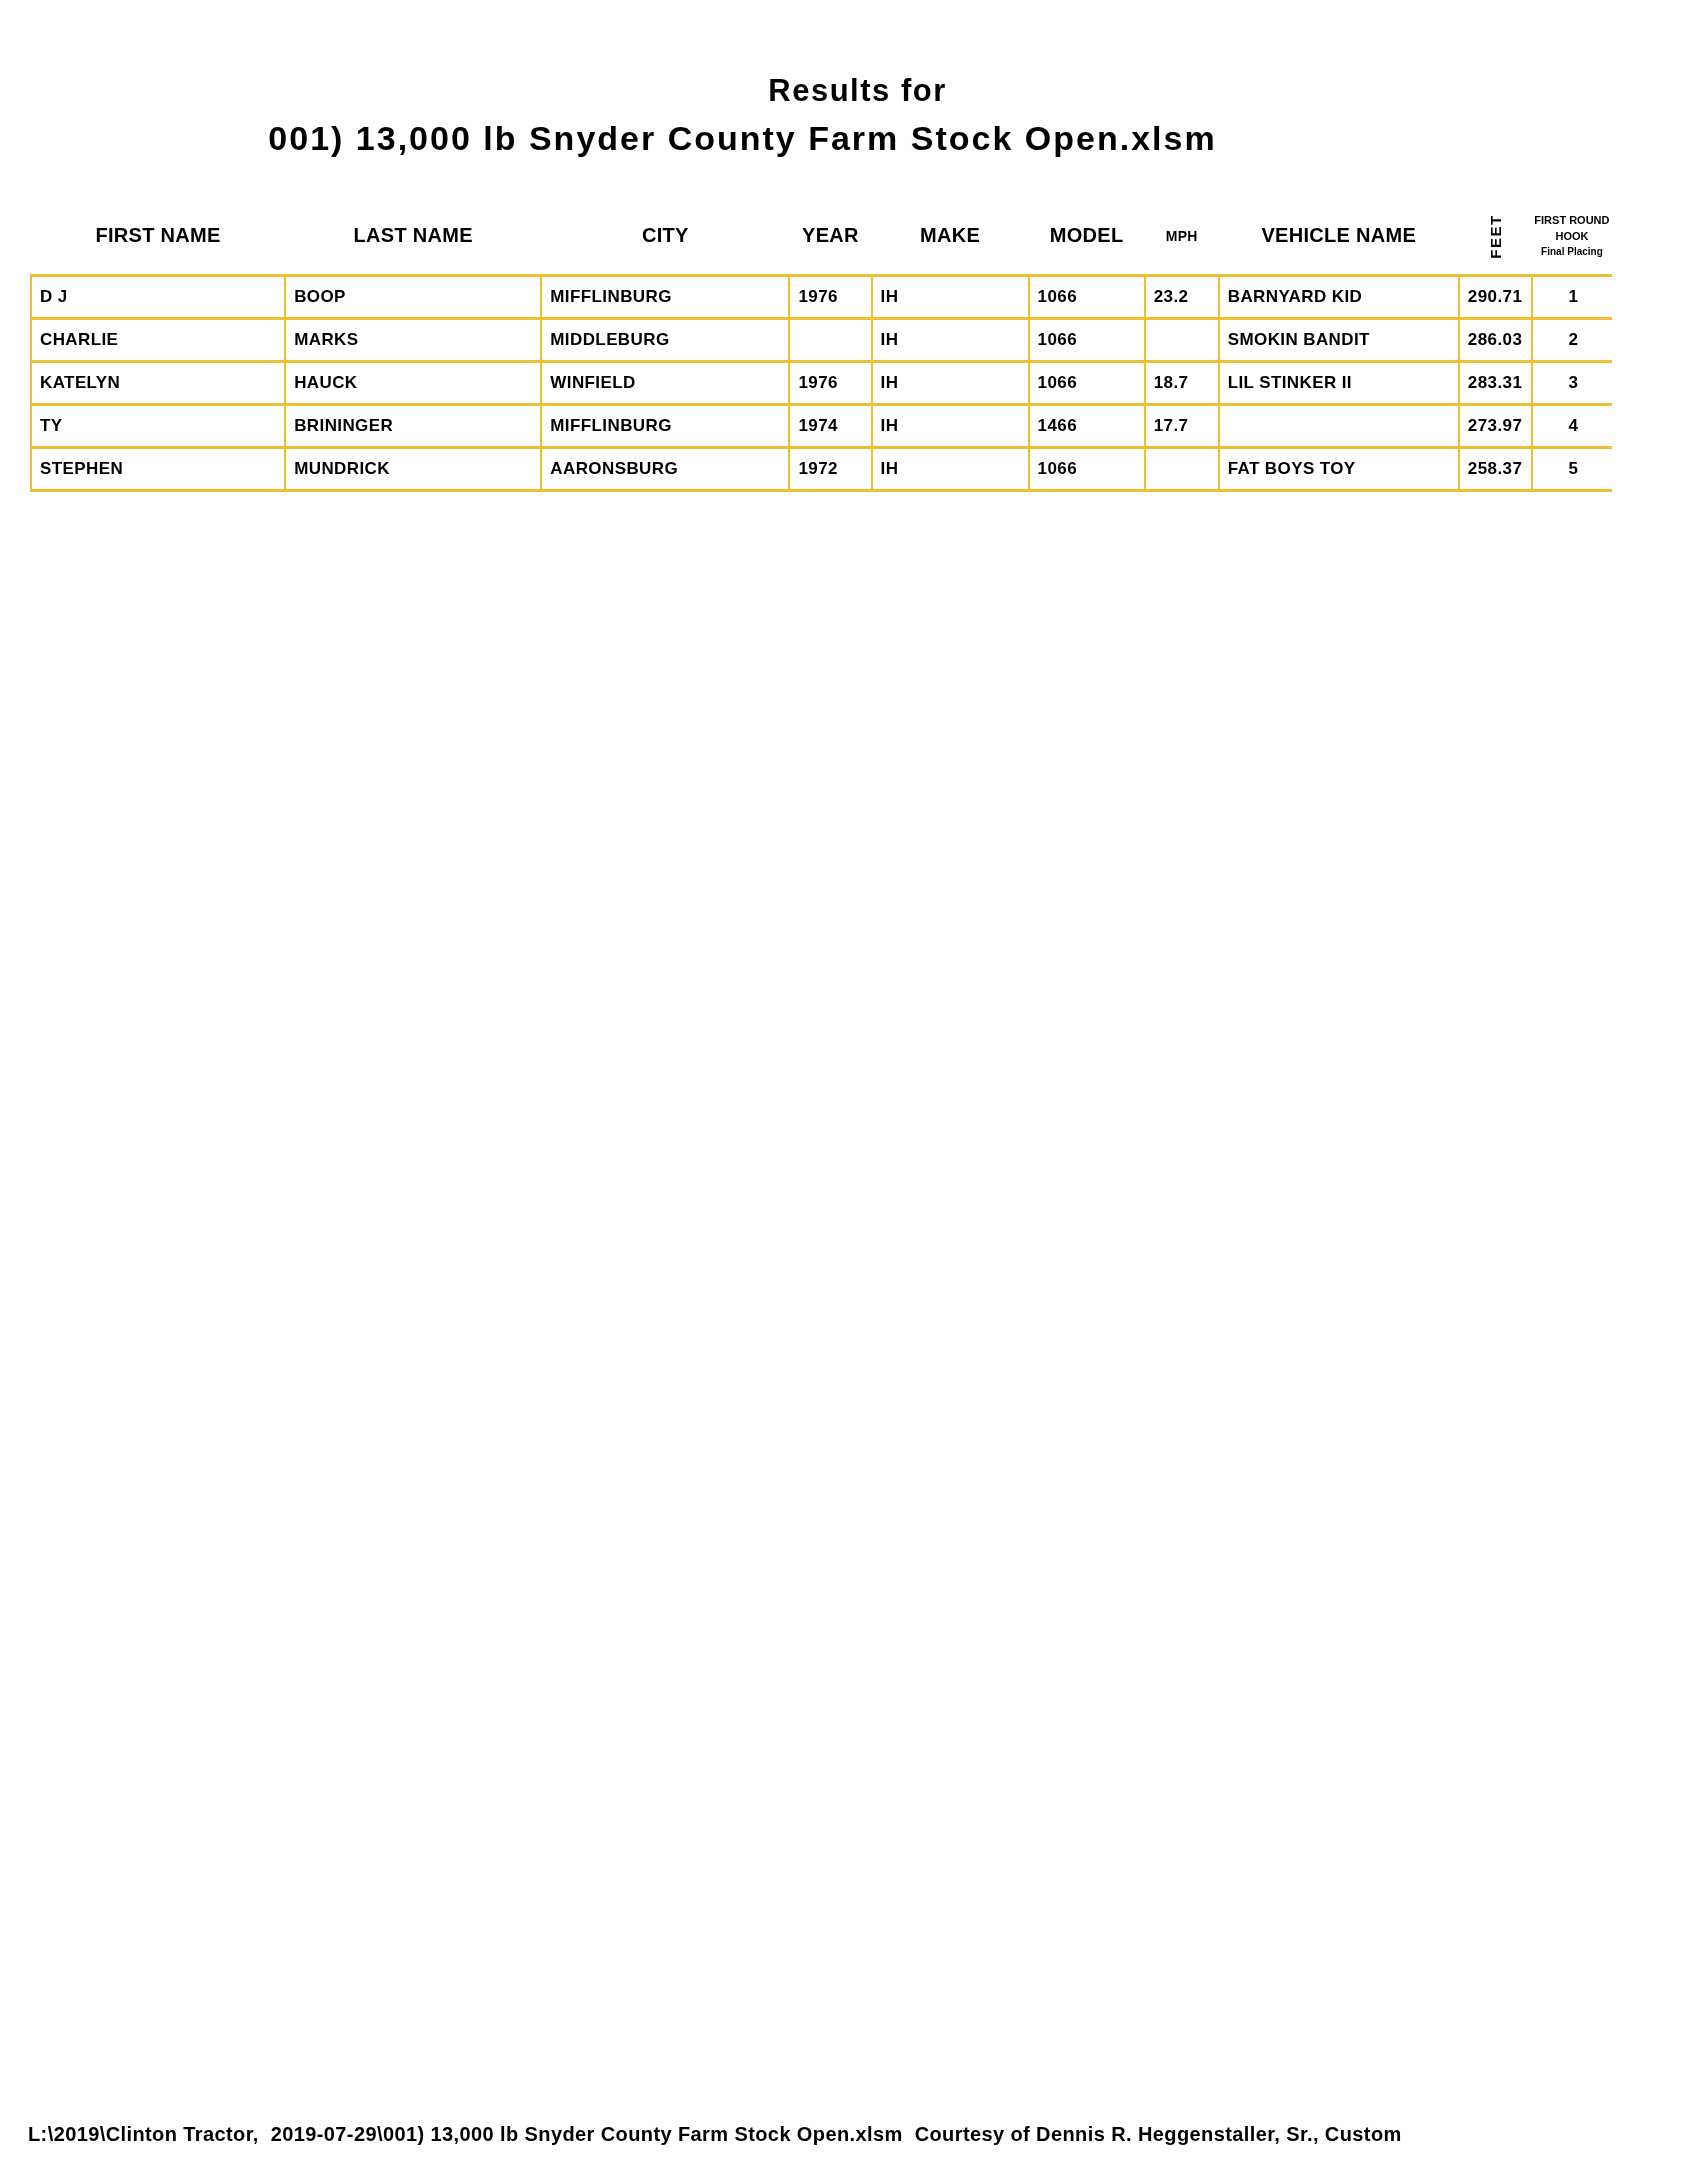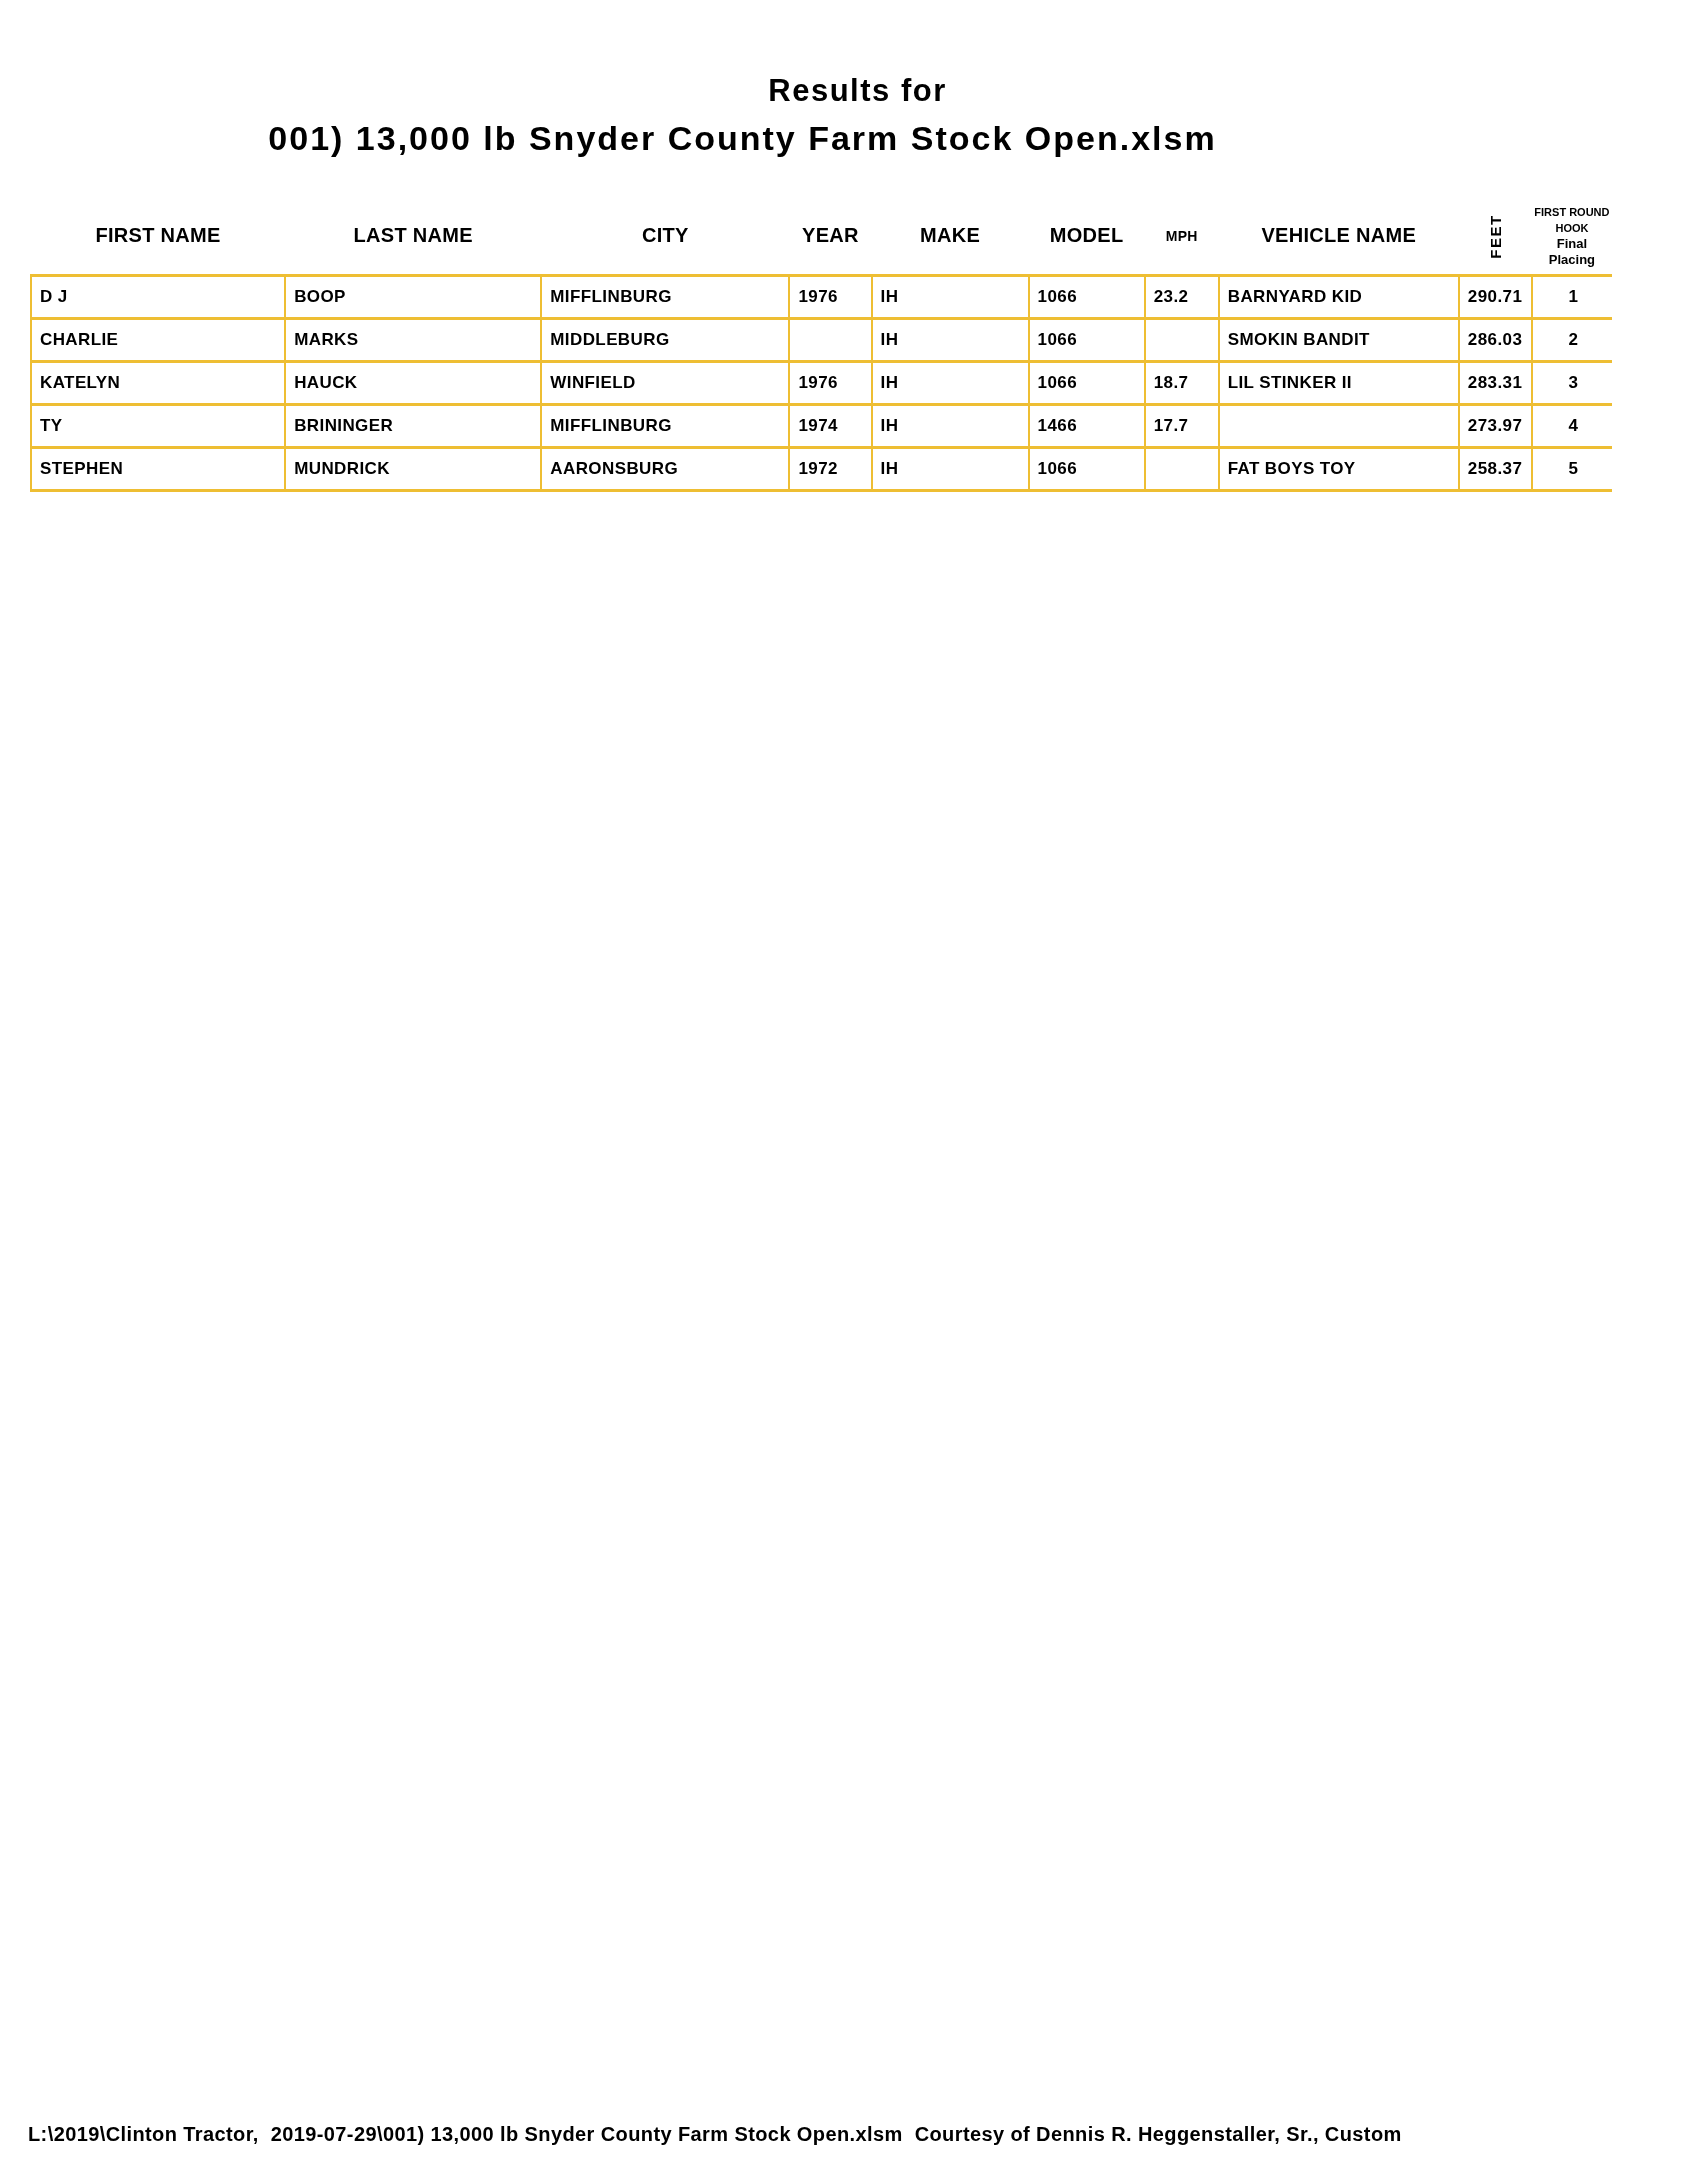--- a/index.html
+++ b/index.html
@@ -36,21 +36,21 @@
     vertical-align: middle; padding: 0; letter-spacing: 0.3px;
   }
   th.small-th { font-size: 14px; }
   th .rot {
     display: inline-block;
     transform: rotate(-90deg);
     font-size: 15px; letter-spacing: 1.5px;
     white-space: nowrap;
   }
   th.hook-th { font-size: 11px; line-height: 16px; letter-spacing: 0; }
-  th.hook-th .hook-l3 { font-size: 13px; }
+  th.hook-th .hook-l3 { font-size: 10px; }
   td {
     border: 2px solid var(--gold);
     border-top-width: 3px; border-bottom-width: 3px;
     font-size: 17px; letter-spacing: 0.4px;
     vertical-align: middle;
     padding: 0 6px 0 8px;
     overflow: hidden; white-space: nowrap;
   }
   td:last-child { border-right: none; text-align: center; }
   td.feet-cell { text-align: right; padding-right: 24px; }

